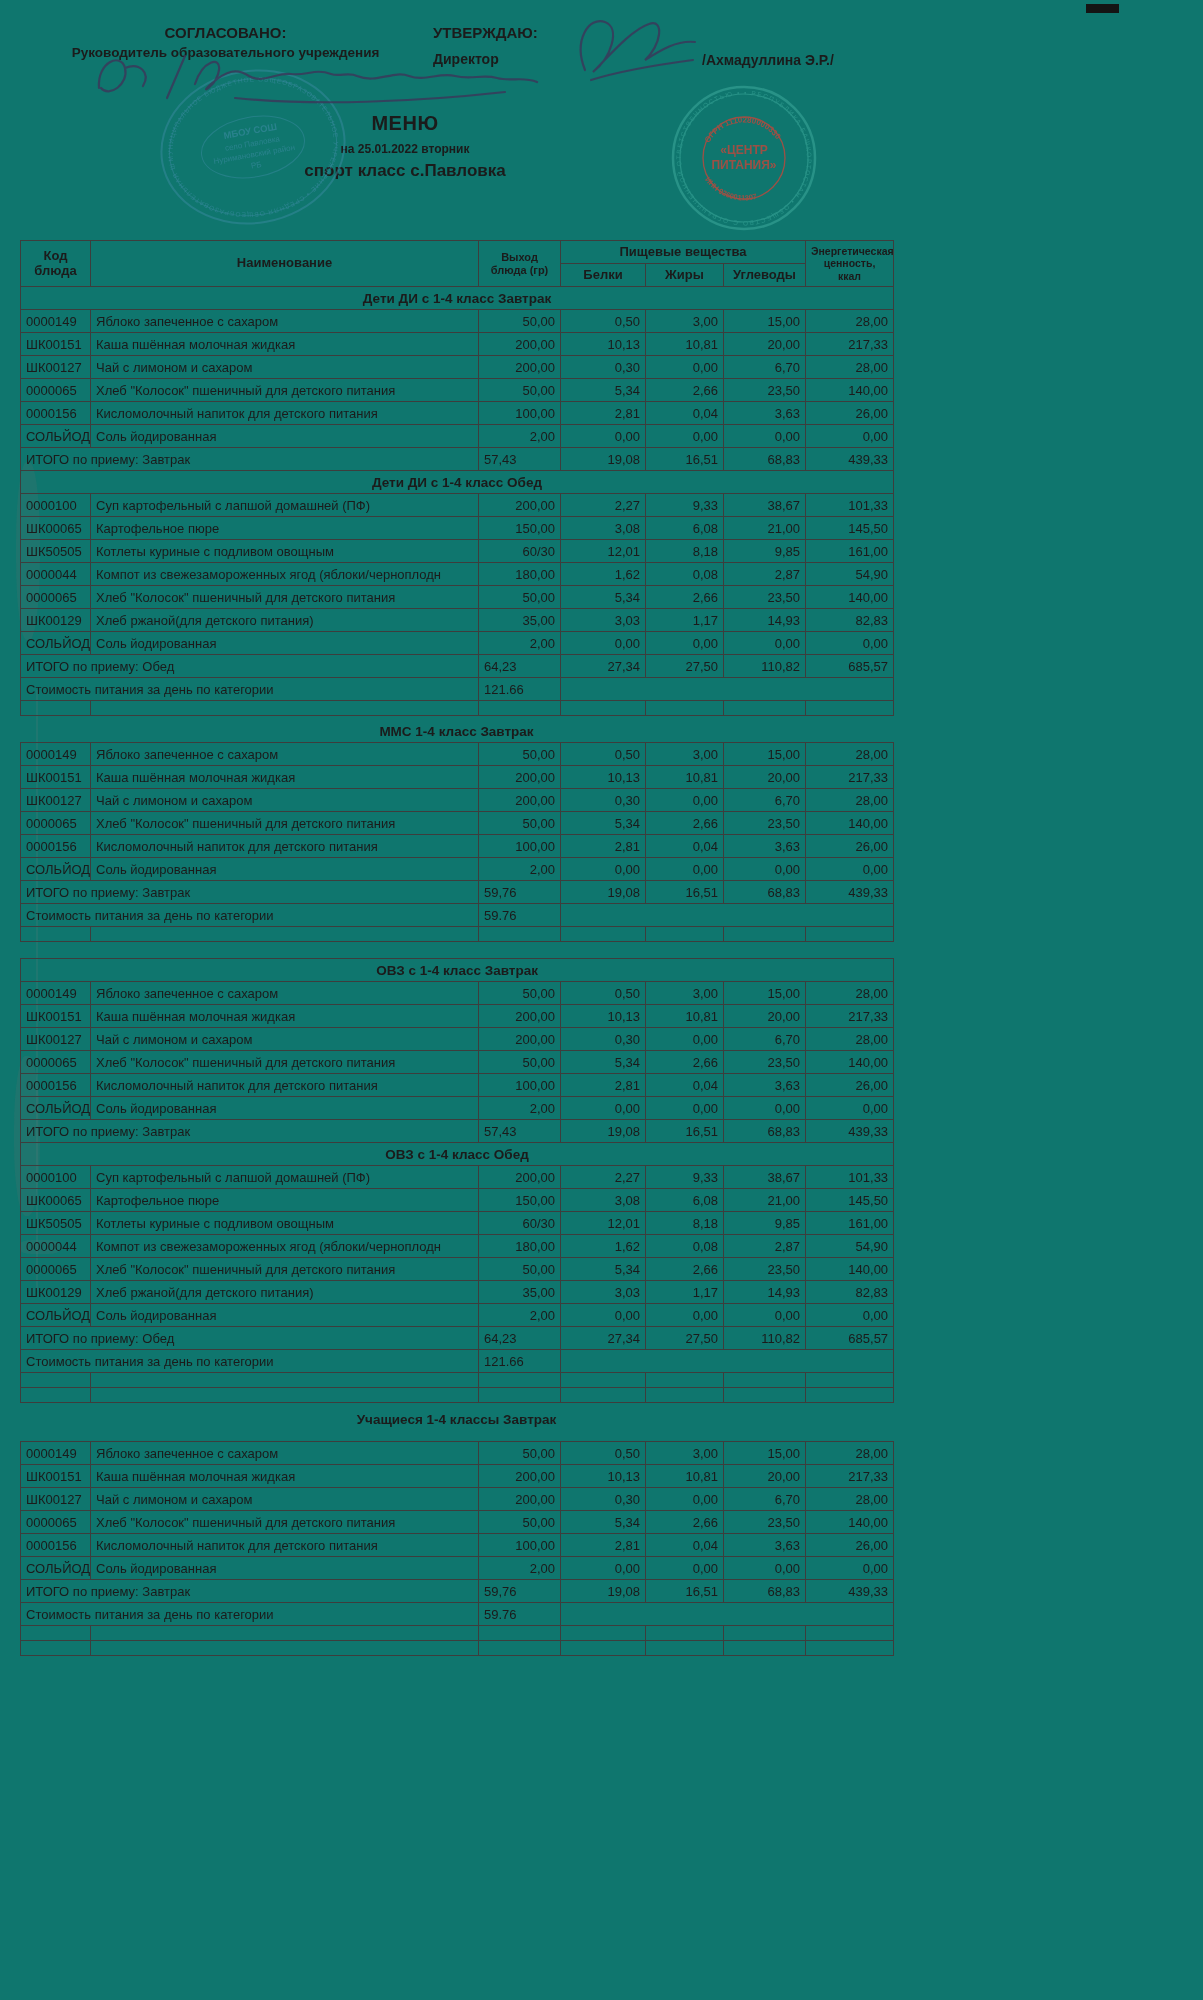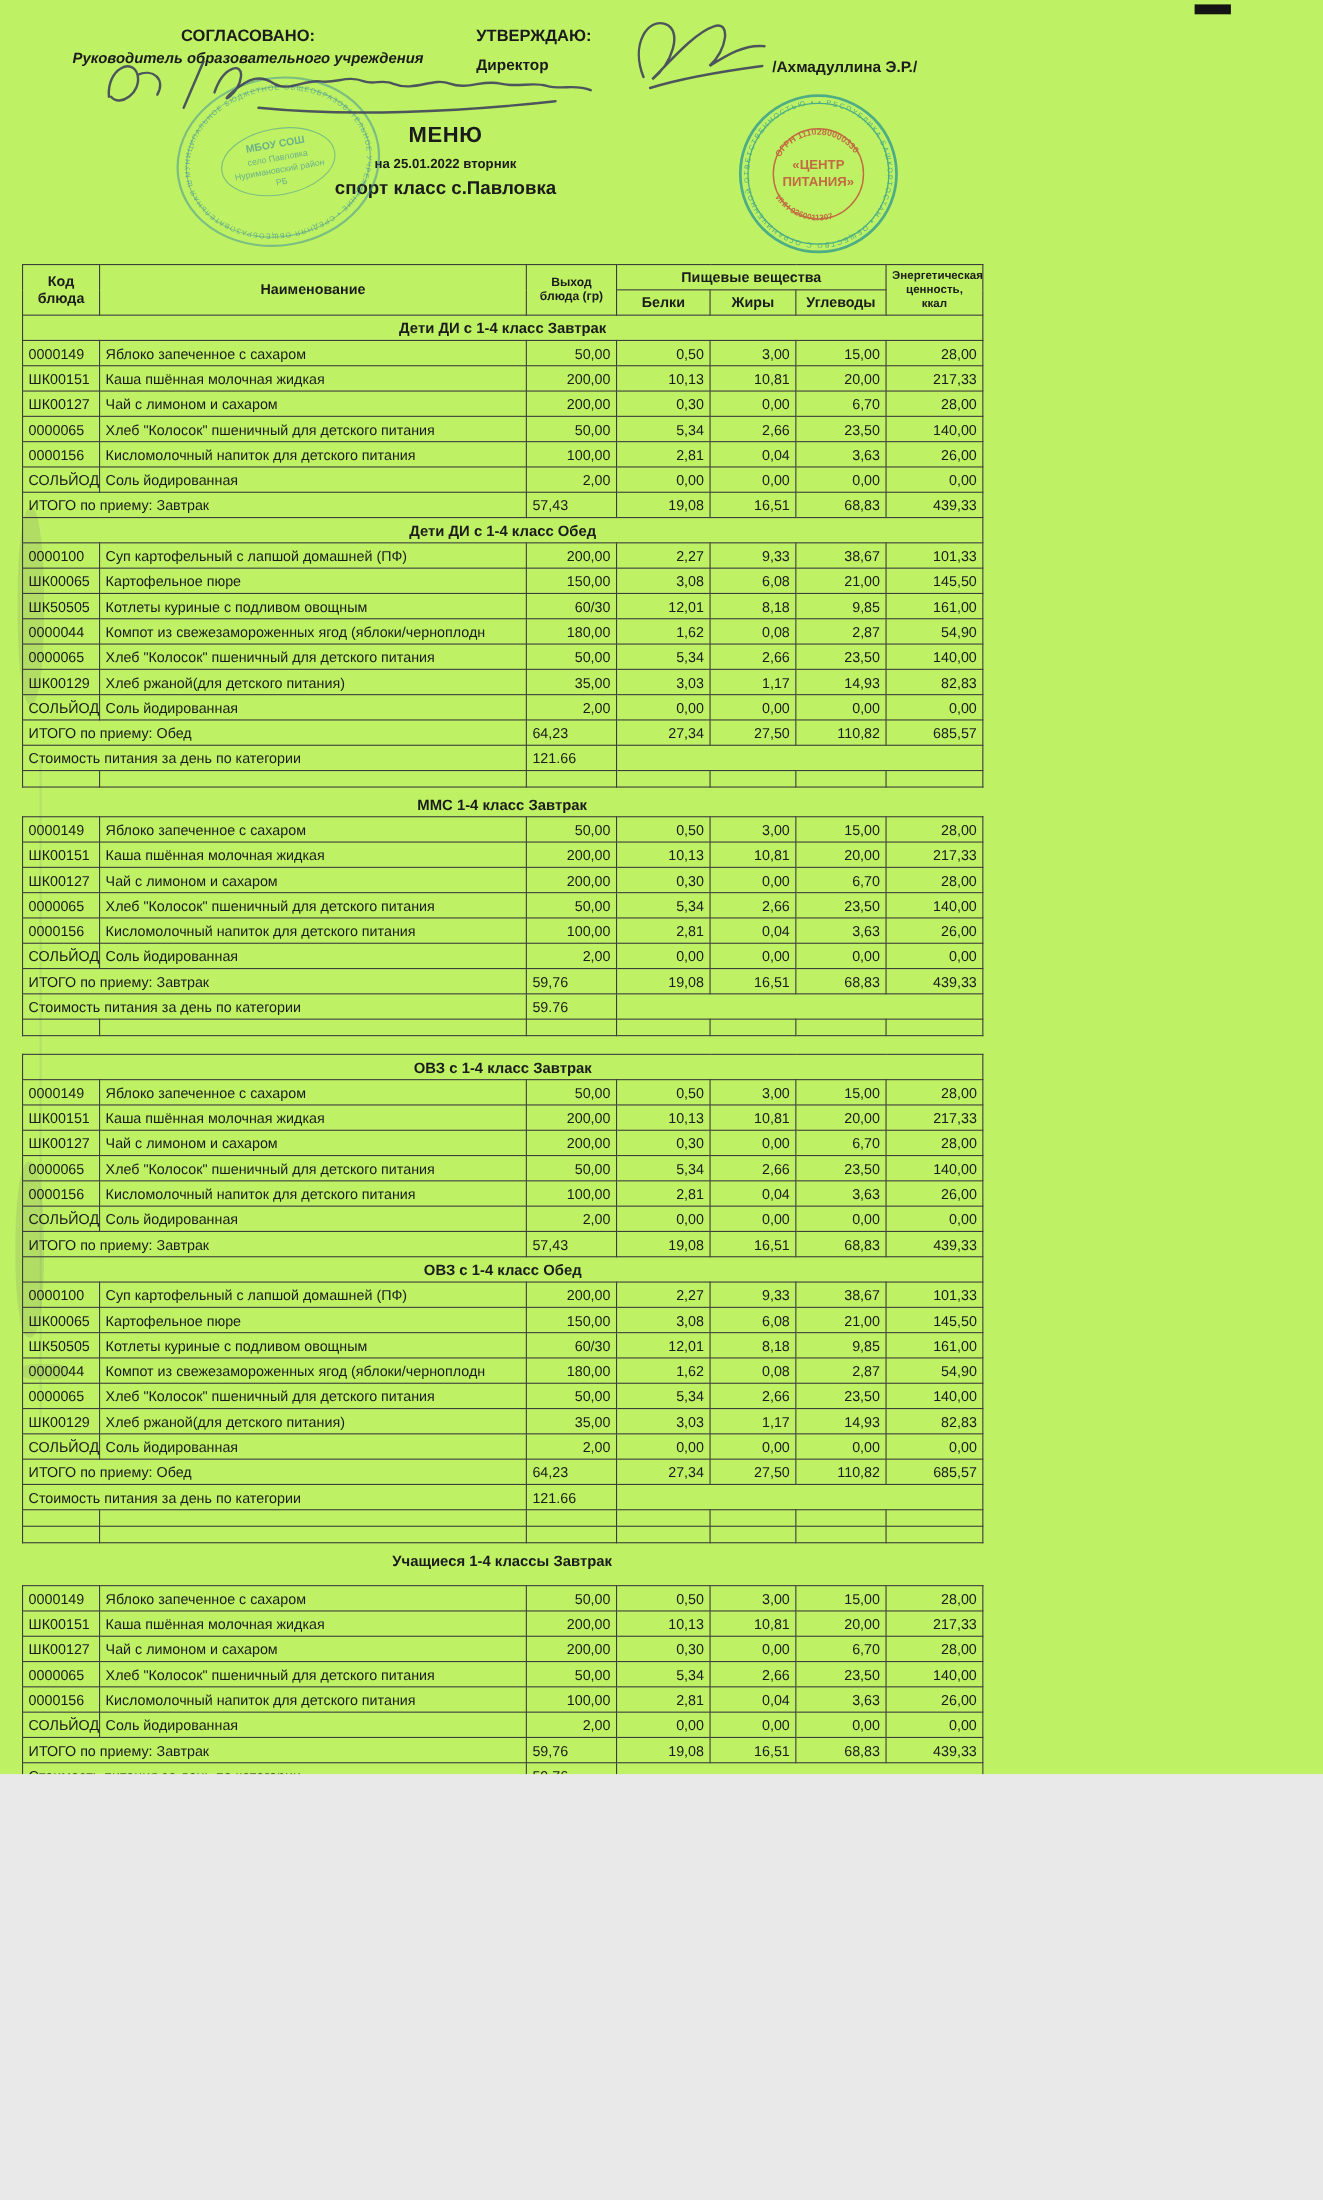--- a/index.html
+++ b/index.html
@@ -1,23 +1,23 @@
 <!DOCTYPE html>
 <html><head>
 <meta charset="utf-8">
 <style>
   html,body{margin:0;padding:0;background:#e9e9e9;}
-  .page{position:relative;width:1203px;height:1613px;background:#bef264;
+  .page{position:relative;width:1203px;height:2000px;background:#0f766e;
         font-family:"Liberation Sans",sans-serif;color:#1b1b1b;overflow:hidden;margin:0 auto;}
   .abs{position:absolute;}
 
   
   .agreed{left:58px;top:24px;width:335px;text-align:center;}
   .agreed .t{font-size:15px;font-weight:bold;}
-  .agreed .r{font-size:13.5px;font-weight:bold;margin-top:4px;font-style:italic;}
+  .agreed .r{font-size:13.5px;font-weight:bold;margin-top:4px;}
   .approved{left:433px;top:24px;}
   .approved .t{font-size:15px;font-weight:bold;}
   .approved .r{font-size:14px;font-weight:bold;margin-top:10px;}
   .approver{left:702px;top:52px;font-size:14px;font-weight:bold;}
   .menu-head{left:250px;top:112px;width:310px;text-align:center;}
   .menu-head .m{font-size:20px;font-weight:bold;letter-spacing:.5px;}
   .menu-head .d{font-size:12px;font-weight:bold;margin-top:7px;}
   .menu-head .c{font-size:17px;font-weight:bold;margin-top:5px;}
 
   

